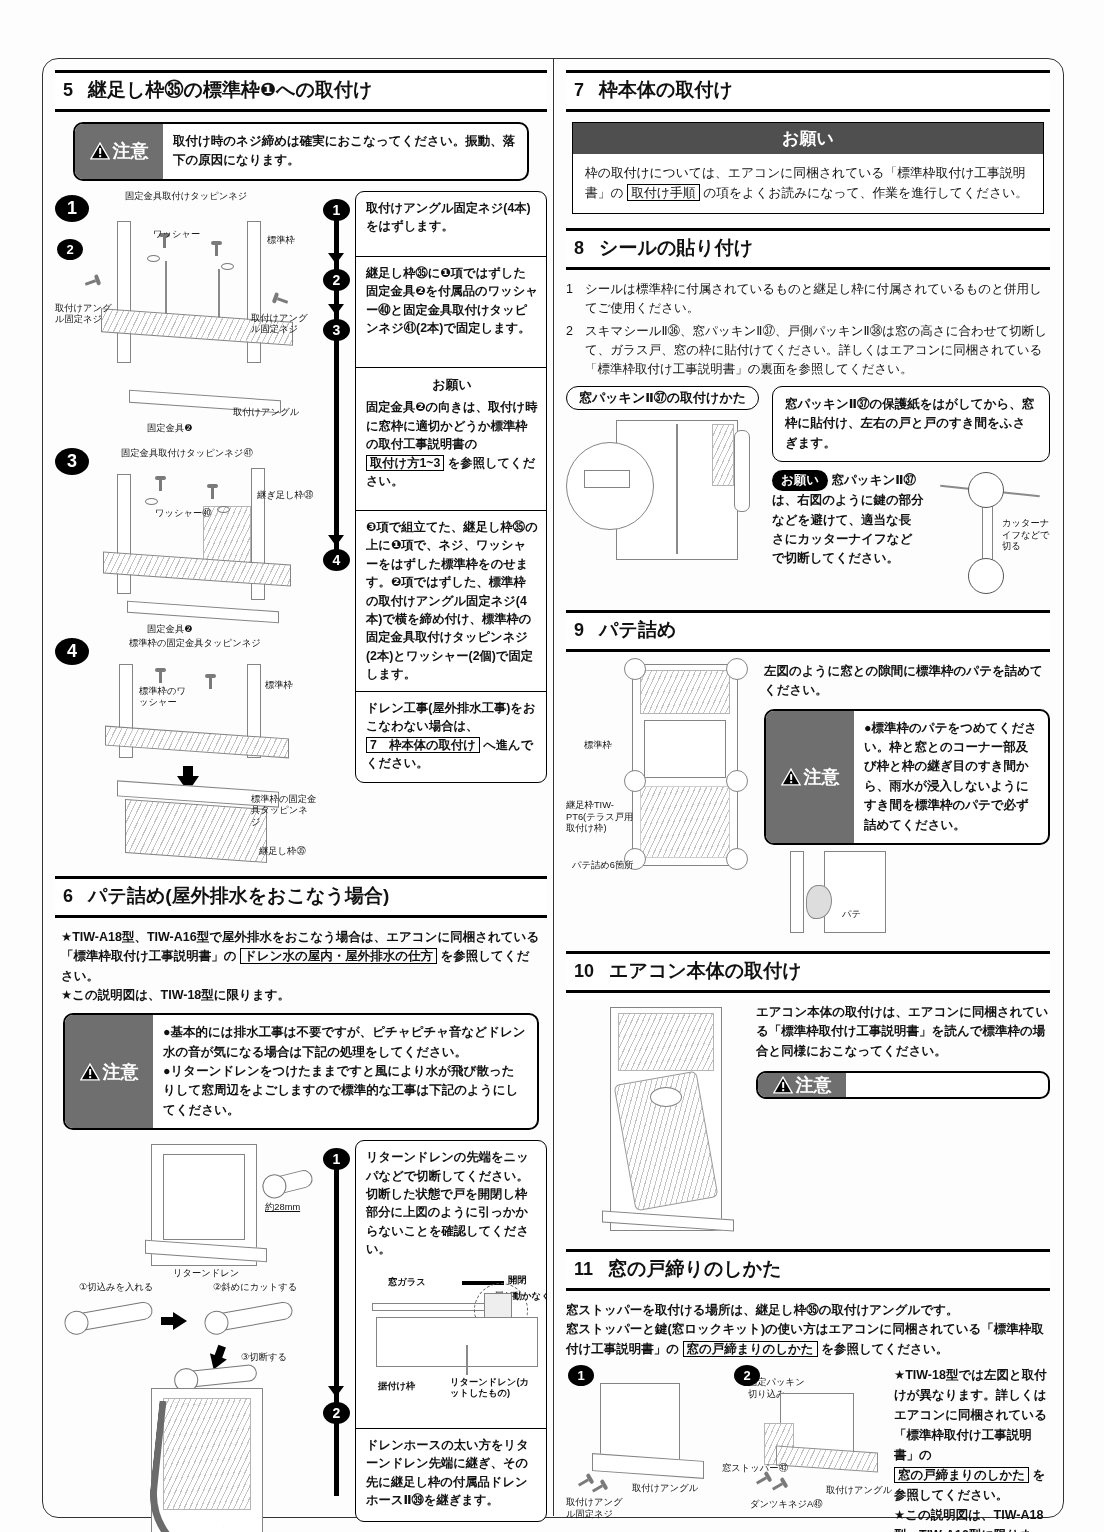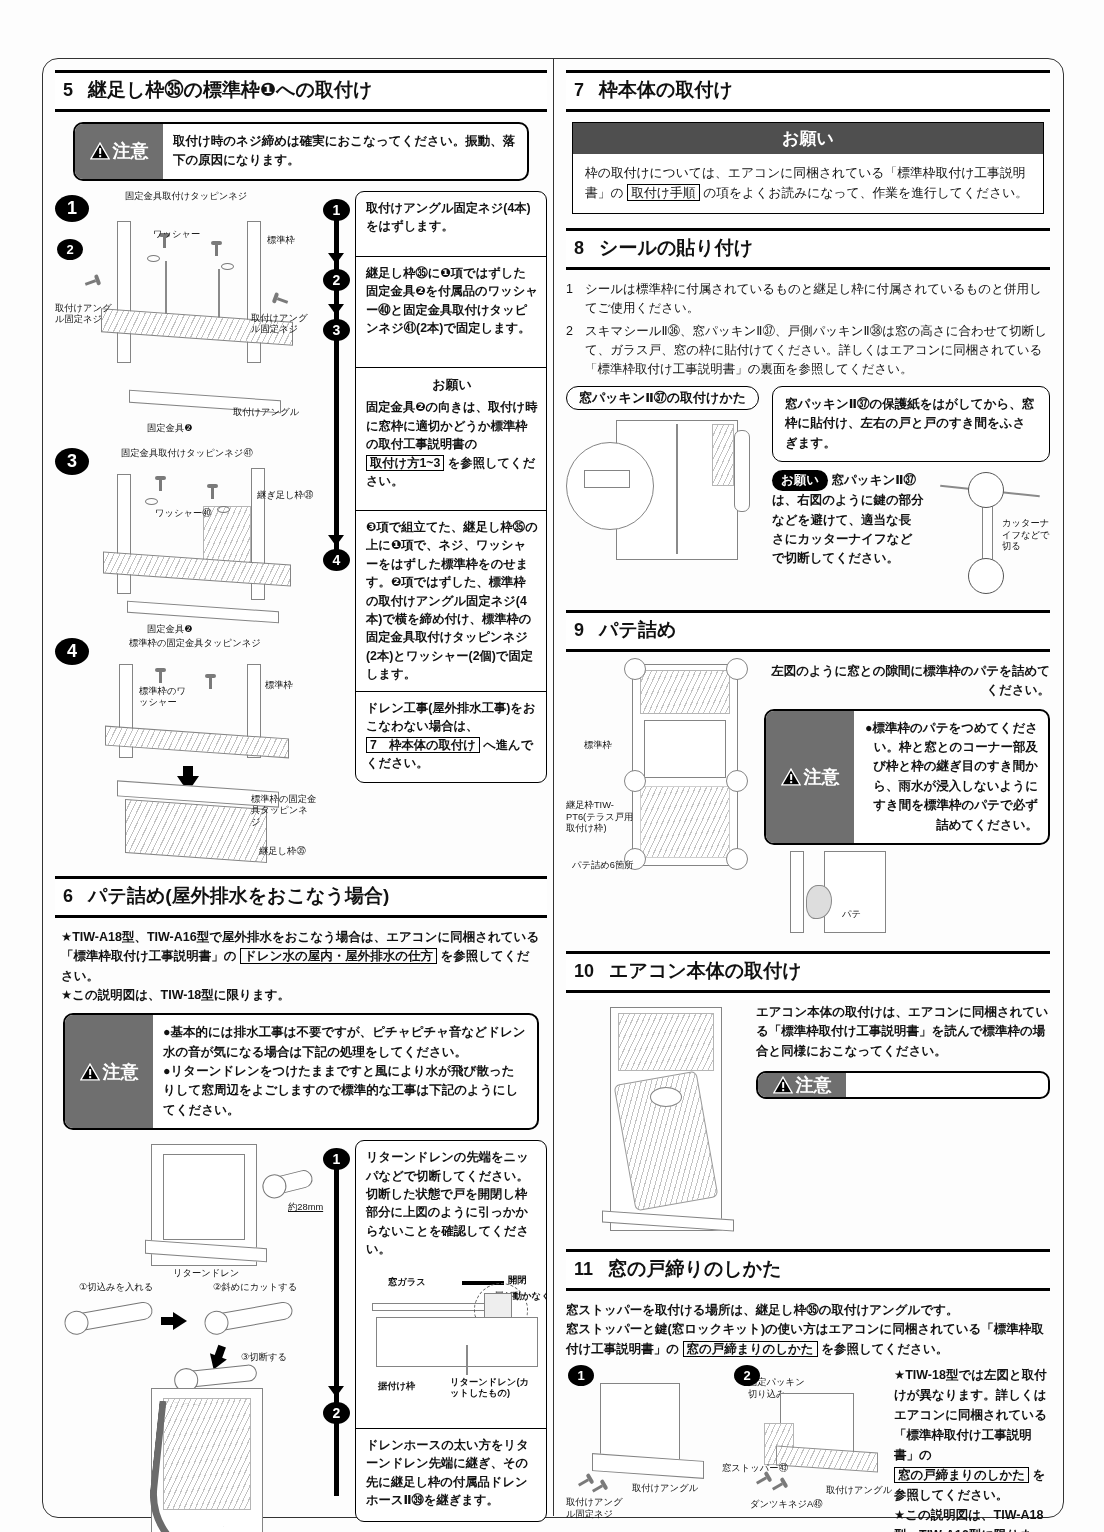--- a/index.html
+++ b/index.html
@@ -223,21 +223,21 @@
     </div>
 
     <div style="display:flex;gap:4px;">
 
       <div class="figcol" style="width:262px;flex:none;">
         <div class="figbox" style="height:248px;">
           <div class="fr" style="left:96px;top:4px;width:104px;height:120px;"></div>
           <div class="fr" style="left:108px;top:14px;width:80px;height:84px;"></div>
           <div class="fr slant" style="left:90px;top:104px;width:120px;height:12px;"></div>
           <div class="cap" style="left:208px;top:34px;width:48px;height:16px;transform:rotate(-14deg);"></div>
-          <div class="lbl" style="left:233px;top:62px;text-decoration:underline;">約28mm</div>
+          <div class="lbl" style="left:210px;top:62px;text-decoration:underline;">約28mm</div>
           <div class="lbl" style="left:118px;top:128px;">リターンドレン</div>
           <div class="lbl" style="left:24px;top:142px;">①切込みを入れる</div>
           <div class="cap" style="left:10px;top:168px;width:86px;height:16px;transform:rotate(-10deg);"></div>
           <div class="arrow-r" style="left:118px;top:172px;"></div>
           <div class="lbl" style="left:158px;top:142px;">②斜めにカットする</div>
           <div class="cap" style="left:150px;top:168px;width:86px;height:16px;transform:rotate(-10deg);"></div>
           <div class="arrow-d" style="left:152px;top:216px;"></div>
           <div class="lbl" style="left:186px;top:212px;">③切断する</div>
           <div class="cap" style="left:120px;top:228px;width:80px;height:15px;transform:rotate(-6deg);"></div>
         </div>
@@ -359,21 +359,21 @@
         <div class="circleo" style="left:58px;top:-4px;width:20px;height:20px;"></div>
         <div class="circleo" style="left:160px;top:-4px;width:20px;height:20px;"></div>
         <div class="circleo" style="left:58px;top:108px;width:20px;height:20px;"></div>
         <div class="circleo" style="left:160px;top:108px;width:20px;height:20px;"></div>
         <div class="circleo" style="left:58px;top:186px;width:20px;height:20px;"></div>
         <div class="circleo" style="left:160px;top:186px;width:20px;height:20px;"></div>
         <div class="lbl" style="left:18px;top:78px;">標準枠</div>
         <div class="lbl" style="left:0;top:138px;width:70px;white-space:normal;">継足枠TIW-PT6(テラス戸用取付け枠)</div>
         <div class="lbl" style="left:6px;top:198px;">パテ詰め6箇所</div>
       </div>
-      <div style="flex:1;text-align:right;">
+      <div style="flex:1;">
         <div class="txt" style="font-weight:600;">左図のように窓との隙間に標準枠のパテを詰めてください。</div>
         <div class="caution" style="margin-top:8px;">
           <div class="tag">
             <svg class="warn-tri" viewBox="0 0 24 21">
               <path d="M12 1 L23 20 H1 Z" fill="#000" stroke="#fff" stroke-width="1.6"></path>
               <rect x="11" y="7" width="2.4" height="7" fill="#fff"></rect>
                 <rect x="11" y="15.5" width="2.4" height="2.4" fill="#fff"></rect>
             </svg>
             <span>注意</span>
           </div>

